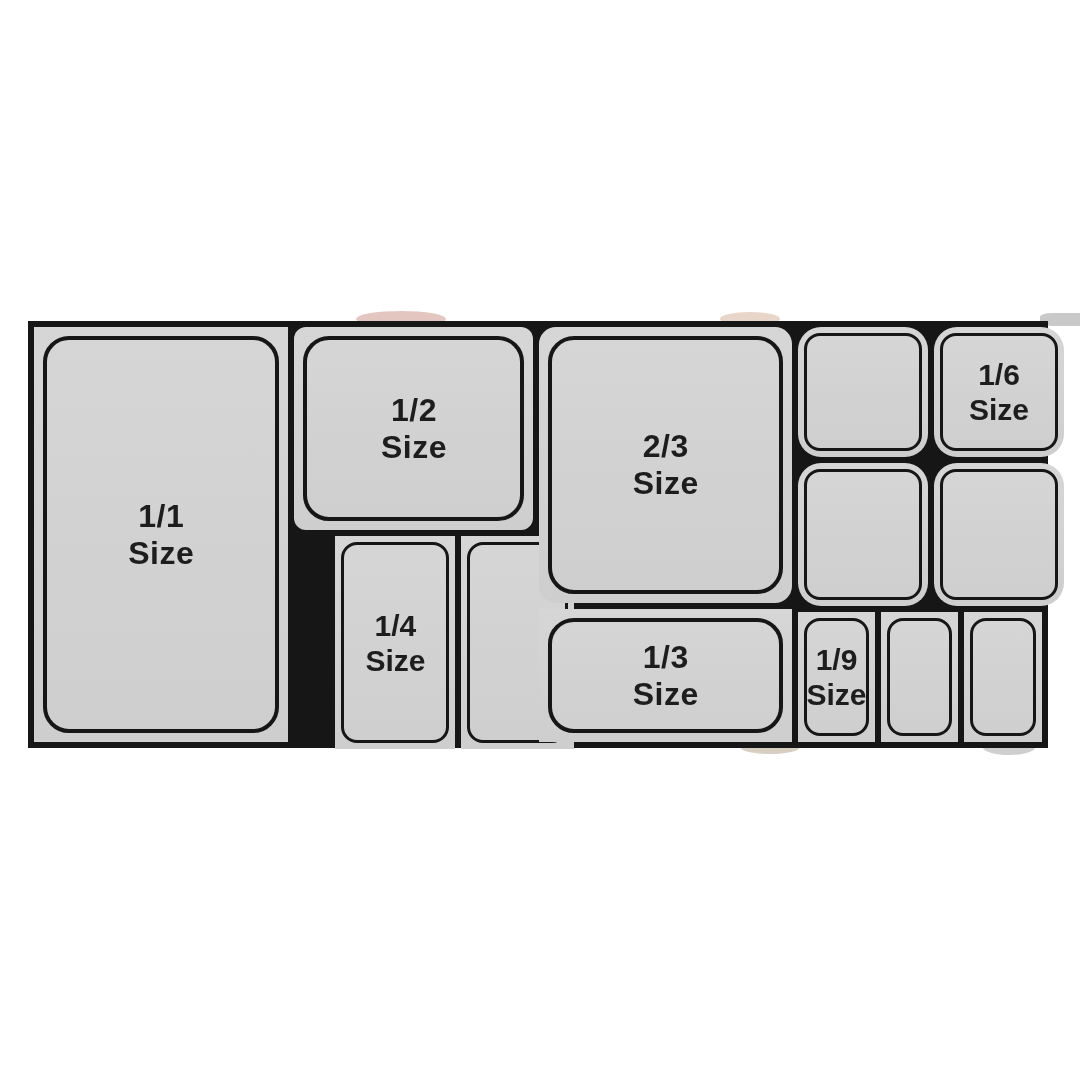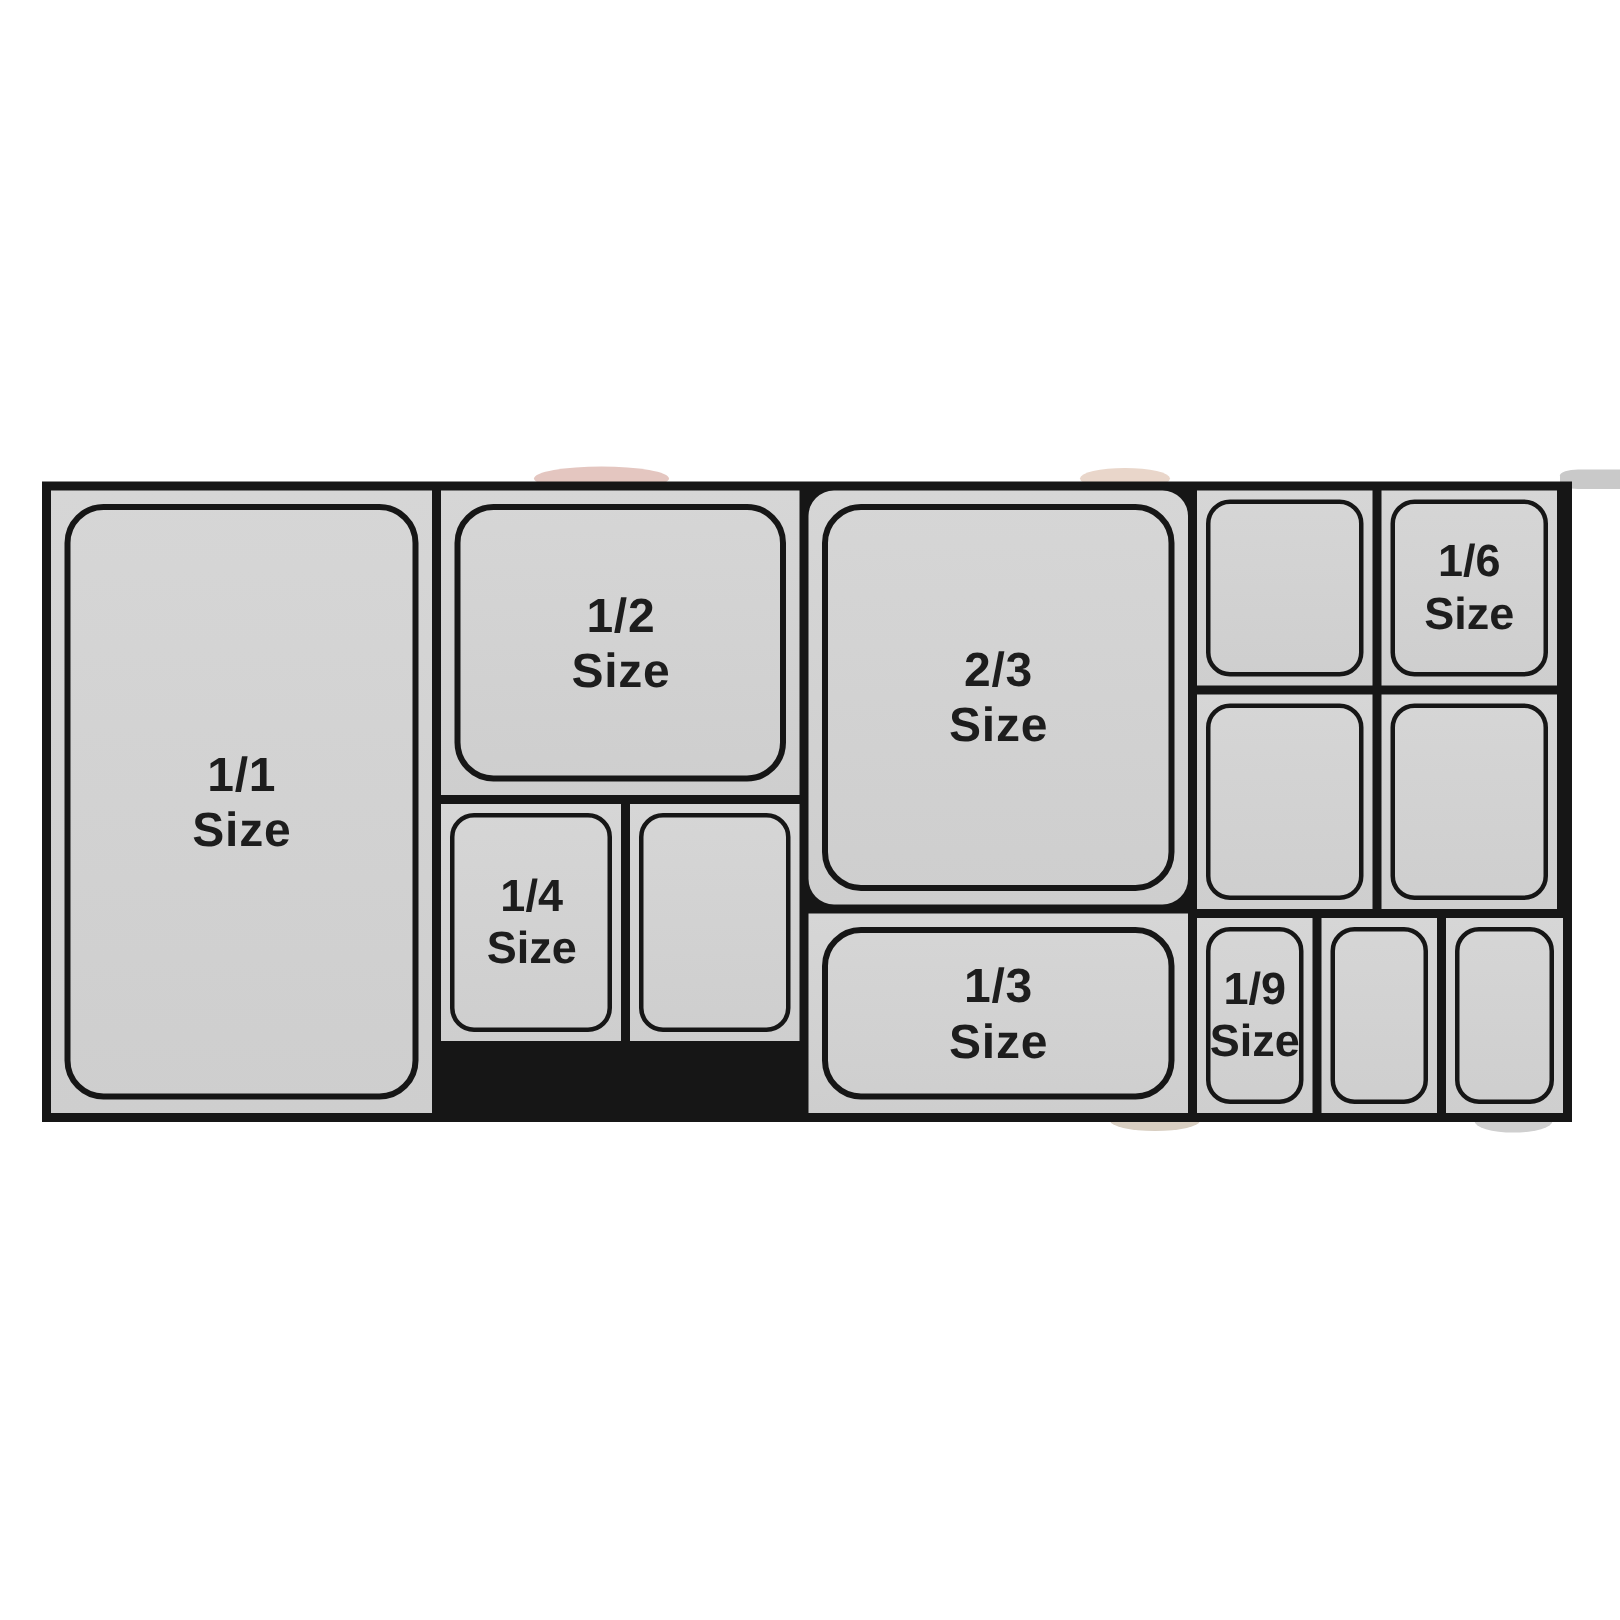--- a/index.html
+++ b/index.html
@@ -76,29 +76,29 @@
     font-weight: 700;
     font-size: 32px;
     line-height: 37px;
     color: var(--label-text, #1d1d1d);
     letter-spacing: 0.5px;
     text-align: center;
   }
   .pan.small .plabel { font-size: 30px; line-height: 35px; letter-spacing: 0; }
 
   
-  .pan-half        { height: 203px; flex: none; }
-  .row-quarter     { height: 158px; flex: none; }
+  .pan-half        { height: 203px; flex: none; border-radius: 12px; }
+  .row-quarter     { height: 213px; flex: none; margin-left: 41px; }
   .pan-quarter     { width: 120px; flex: none; }
   .pan-quarter-un  { width: 113px; flex: none; }
   .pan-two-thirds  { height: 276px; flex: none; border-radius: 17px; }
   .row-sixth-1     { height: 130px; flex: none; }
   .row-sixth-2     { height: 143px; flex: none; }
   .row-ninth       { flex: 1; border-radius: 26px; }
-  .cell-sixth      { width: 117px; flex: none; }
+  .cell-sixth      { width: 130px; flex: none; border-radius: 23px; }
   .cell-ninth-1    { width: 77px; flex: none; }
   .cell-ninth-2    { width: 77px; flex: none; }
   .cell-ninth-3    { width: 78px; flex: none; }
 </style>
 </head>
 <body>
 
 <div class="canvas">
 
   <div class="artifact art-pink-tl"></div>

